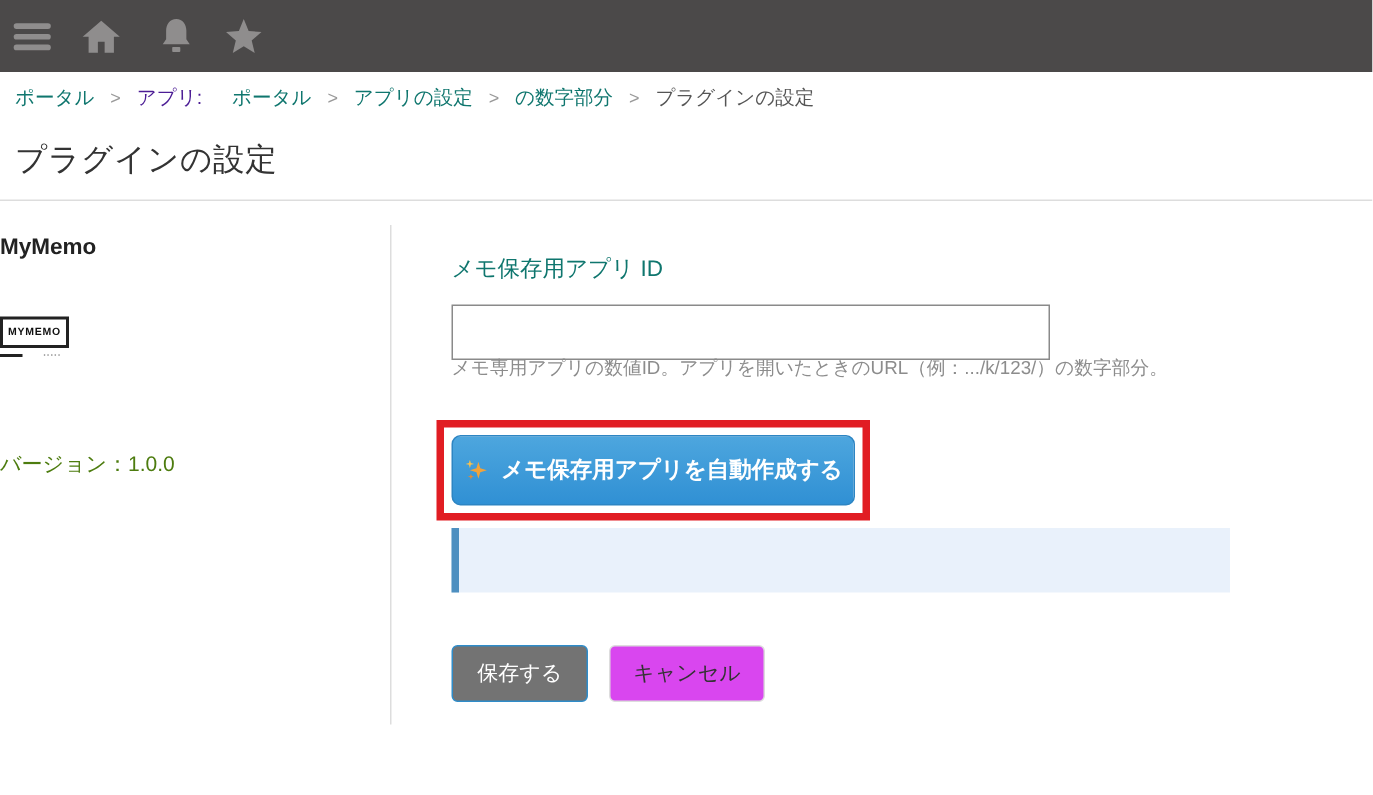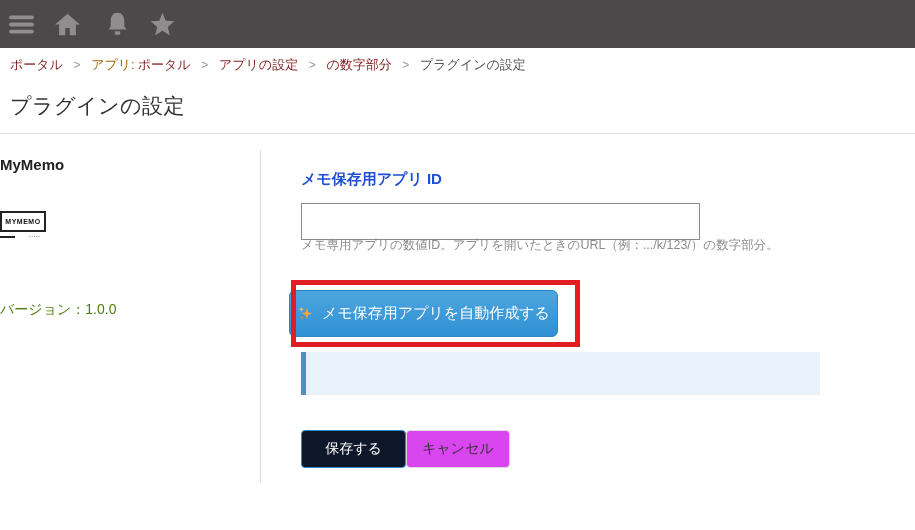--- a/index.html
+++ b/index.html
@@ -11,55 +11,55 @@
   .topbar { position:absolute; left:0; top:0; width:915px; height:48px; background:#4b4949; }
   .topbar .icon { position:absolute; top:11px; width:27px; height:27px; cursor:pointer; }
   .topbar svg { width:100%; height:100%; fill:#8f8d8d; }
   .i-menu { left:8px; }
   .i-home { left:54px; }
   .i-bell { left:104px; }
   .i-star { left:149px; }
 
   
   .breadcrumb { position:absolute; left:10px; top:56px; font-size:13px; color:#666; white-space:nowrap; }
-  .breadcrumb a { color:#7f1d1d; text-decoration:none; cursor:pointer; }
+  .breadcrumb a { color:#0f766e; text-decoration:none; cursor:pointer; }
   .breadcrumb .sep { color:#999; margin:0 7px; font-size:12px; }
-  .breadcrumb .prefix { color:#a16207; margin-right:3px; }
+  .breadcrumb .prefix { color:#4c1d95; margin-right:20px; }
   .breadcrumb .current { color:#555; }
 
   
   .page-title { position:absolute; left:10px; top:92px; font-size:21px; font-weight:400; color:#333; letter-spacing:0.5px; }
   .title-divider { position:absolute; left:0; top:133px; width:915px; height:0; border-top:1px solid #ddd; }
 
   
   .sidebar { position:absolute; left:0; top:150px; width:248px; }
   .plugin-name { font-size:15px; font-weight:bold; color:#222; margin-top:6px; }
   .logo { margin-top:38px; width:48px; }
   .logo-box { width:46px; height:21px; border:2px solid #222; display:flex; align-items:center; justify-content:center; background:#fff; }
   .logo-box span { font-size:7px; font-weight:bold; letter-spacing:0.5px; color:#111; }
   .logo-sub { margin-top:2px; display:flex; align-items:center; }
   .logo-sub .bar { width:15px; height:2px; background:#222; }
   .logo-sub .tiny { font-size:4px; color:#888; margin-left:14px; letter-spacing:1px; }
   .version { margin-top:62px; font-size:14px; color:#4d7c0f; }
   .v-divider { position:absolute; left:260px; top:150px; width:0; height:333px; border-left:1px solid #ddd; }
 
   
-  .field-label { position:absolute; left:301px; top:170px; font-size:15px; font-weight:bold; color:#1d4ed8; }
+  .field-label { position:absolute; left:301px; top:170px; font-size:15px; font-weight:normal; color:#0f766e; }
   .app-id-input { position:absolute; left:301px; top:203px; width:399px; height:37px; border:1px solid #8a8a8a; background:#fff; font-size:14px; padding:0 8px; outline:none; }
   .helper { position:absolute; left:301px; top:237px; font-size:12.5px; color:#8c8c8c; }
 
   .annotation-red { position:absolute; left:291px; top:280px; width:289px; height:67px; border:5px solid #e11d23; background:transparent; pointer-events:none; }
-  .auto-create-btn { position:absolute; left:289px; top:290px; width:269px; height:47px; border:1px solid #2d85c3; border-radius:6px;
-    background:linear-gradient(#4da6de,#3090d4); color:#fff; font-size:15px; font-weight:normal; cursor:pointer;
+  .auto-create-btn { position:absolute; left:301px; top:290px; width:269px; height:47px; border:1px solid #2d85c3; border-radius:6px;
+    background:linear-gradient(#4da6de,#3090d4); color:#fff; font-size:15px; font-weight:bold; cursor:pointer;
     display:flex; align-items:center; justify-content:center; gap:8px; font-family:inherit; }
   .auto-create-btn svg { width:17px; height:17px; }
 
   .message-box { position:absolute; left:301px; top:352px; width:519px; height:43px; background:#e9f1fb; border-left:5px solid #4d8fc0; font-size:13px; color:#336; display:flex; align-items:center; padding-left:10px; }
 
-  .save-btn { position:absolute; left:301px; top:430px; width:105px; height:38px; background:#0f172a; border:1px solid #2f8cc9; border-radius:4px; color:#fff; font-size:14px; cursor:pointer; font-family:inherit; }
+  .save-btn { position:absolute; left:301px; top:430px; width:91px; height:38px; background:#737373; border:1px solid #2f8cc9; border-radius:4px; color:#fff; font-size:14px; cursor:pointer; font-family:inherit; }
   .cancel-btn { position:absolute; left:406px; top:430px; width:104px; height:38px; background:#d946ef; border:1px solid #ddd; border-radius:4px; color:#333; font-size:14px; cursor:pointer; font-family:inherit; }
 </style>
 </head>
 <body>
 
 <div class="page">
 
   <div class="topbar">
     <span class="icon i-menu">
       <svg viewBox="0 0 24 24">

